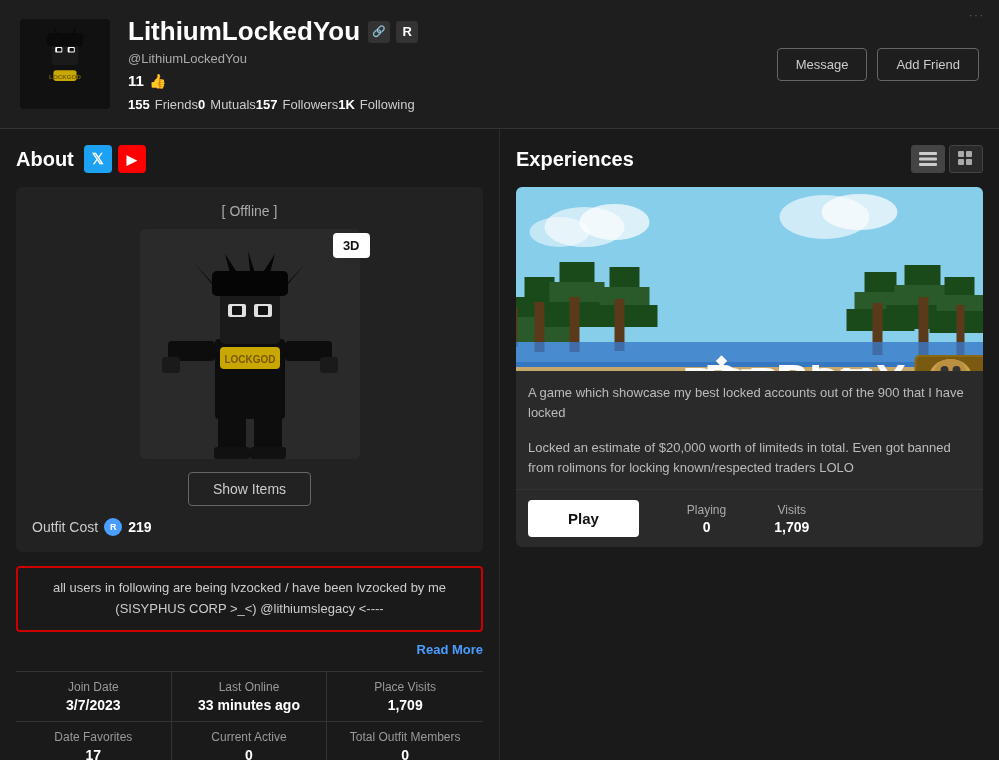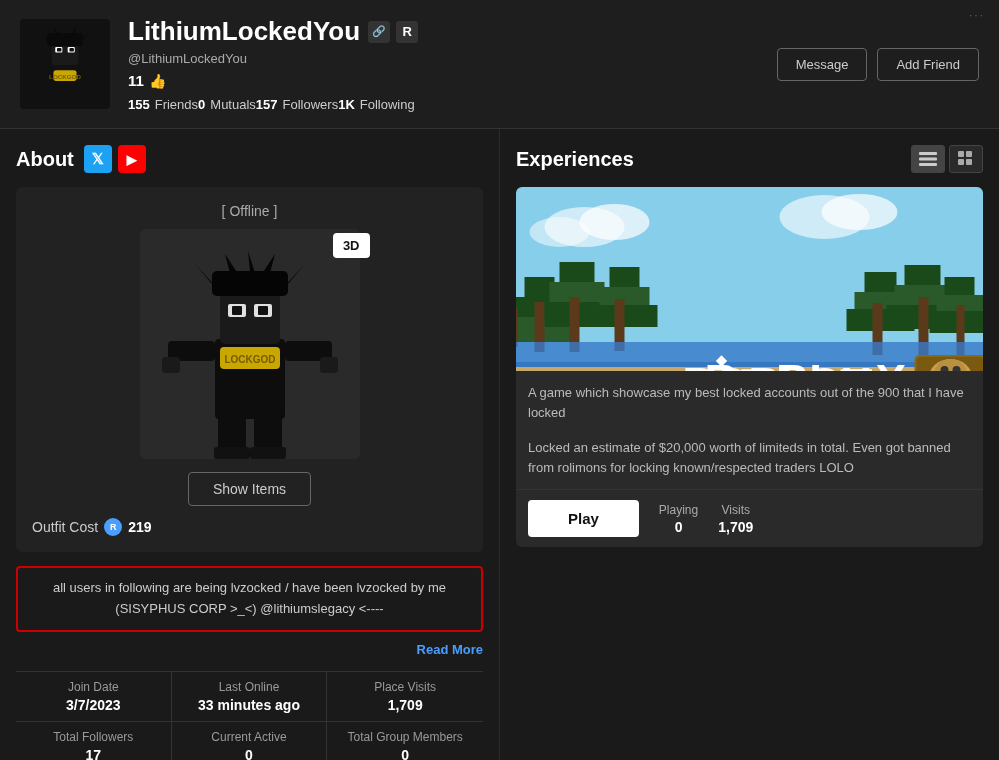--- a/index.html
+++ b/index.html
@@ -395,20 +395,21 @@
       background: #fff;
       color: #111;
       border: none;
       border-radius: 4px;
       font-size: 15px;
       font-weight: bold;
       cursor: pointer;
     }
     .game-stat {
       text-align: center;
+      margin-left: 28px;
     }
     .game-stat-label {
       color: #aaa;
       font-size: 12px;
       display: block;
       margin-bottom: 2px;
     }
     .game-stat-value {
       color: #fff;
       font-weight: bold;
@@ -566,29 +567,29 @@
       </div>
       <div class="stat-cell">
         <span class="stat-label">Last Online</span>
         <span class="stat-value">33 minutes ago</span>
       </div>
       <div class="stat-cell">
         <span class="stat-label">Place Visits</span>
         <span class="stat-value">1,709</span>
       </div>
       <div class="stat-cell">
-        <span class="stat-label">Total Followers</span>
+        <span class="stat-label">Date Favorites</span>
         <span class="stat-value">17</span>
       </div>
       <div class="stat-cell">
         <span class="stat-label">Current Active</span>
         <span class="stat-value">0</span>
       </div>
       <div class="stat-cell">
-        <span class="stat-label">Total Group Members</span>
+        <span class="stat-label">Total Outfit Members</span>
         <span class="stat-value">0</span>
       </div>
     </div>
   </div>
 
   <div class="right-panel">
     <div class="experiences-header">
       <span class="experiences-title">Experiences</span>
       <div class="view-toggle">
         <button class="view-btn active">

